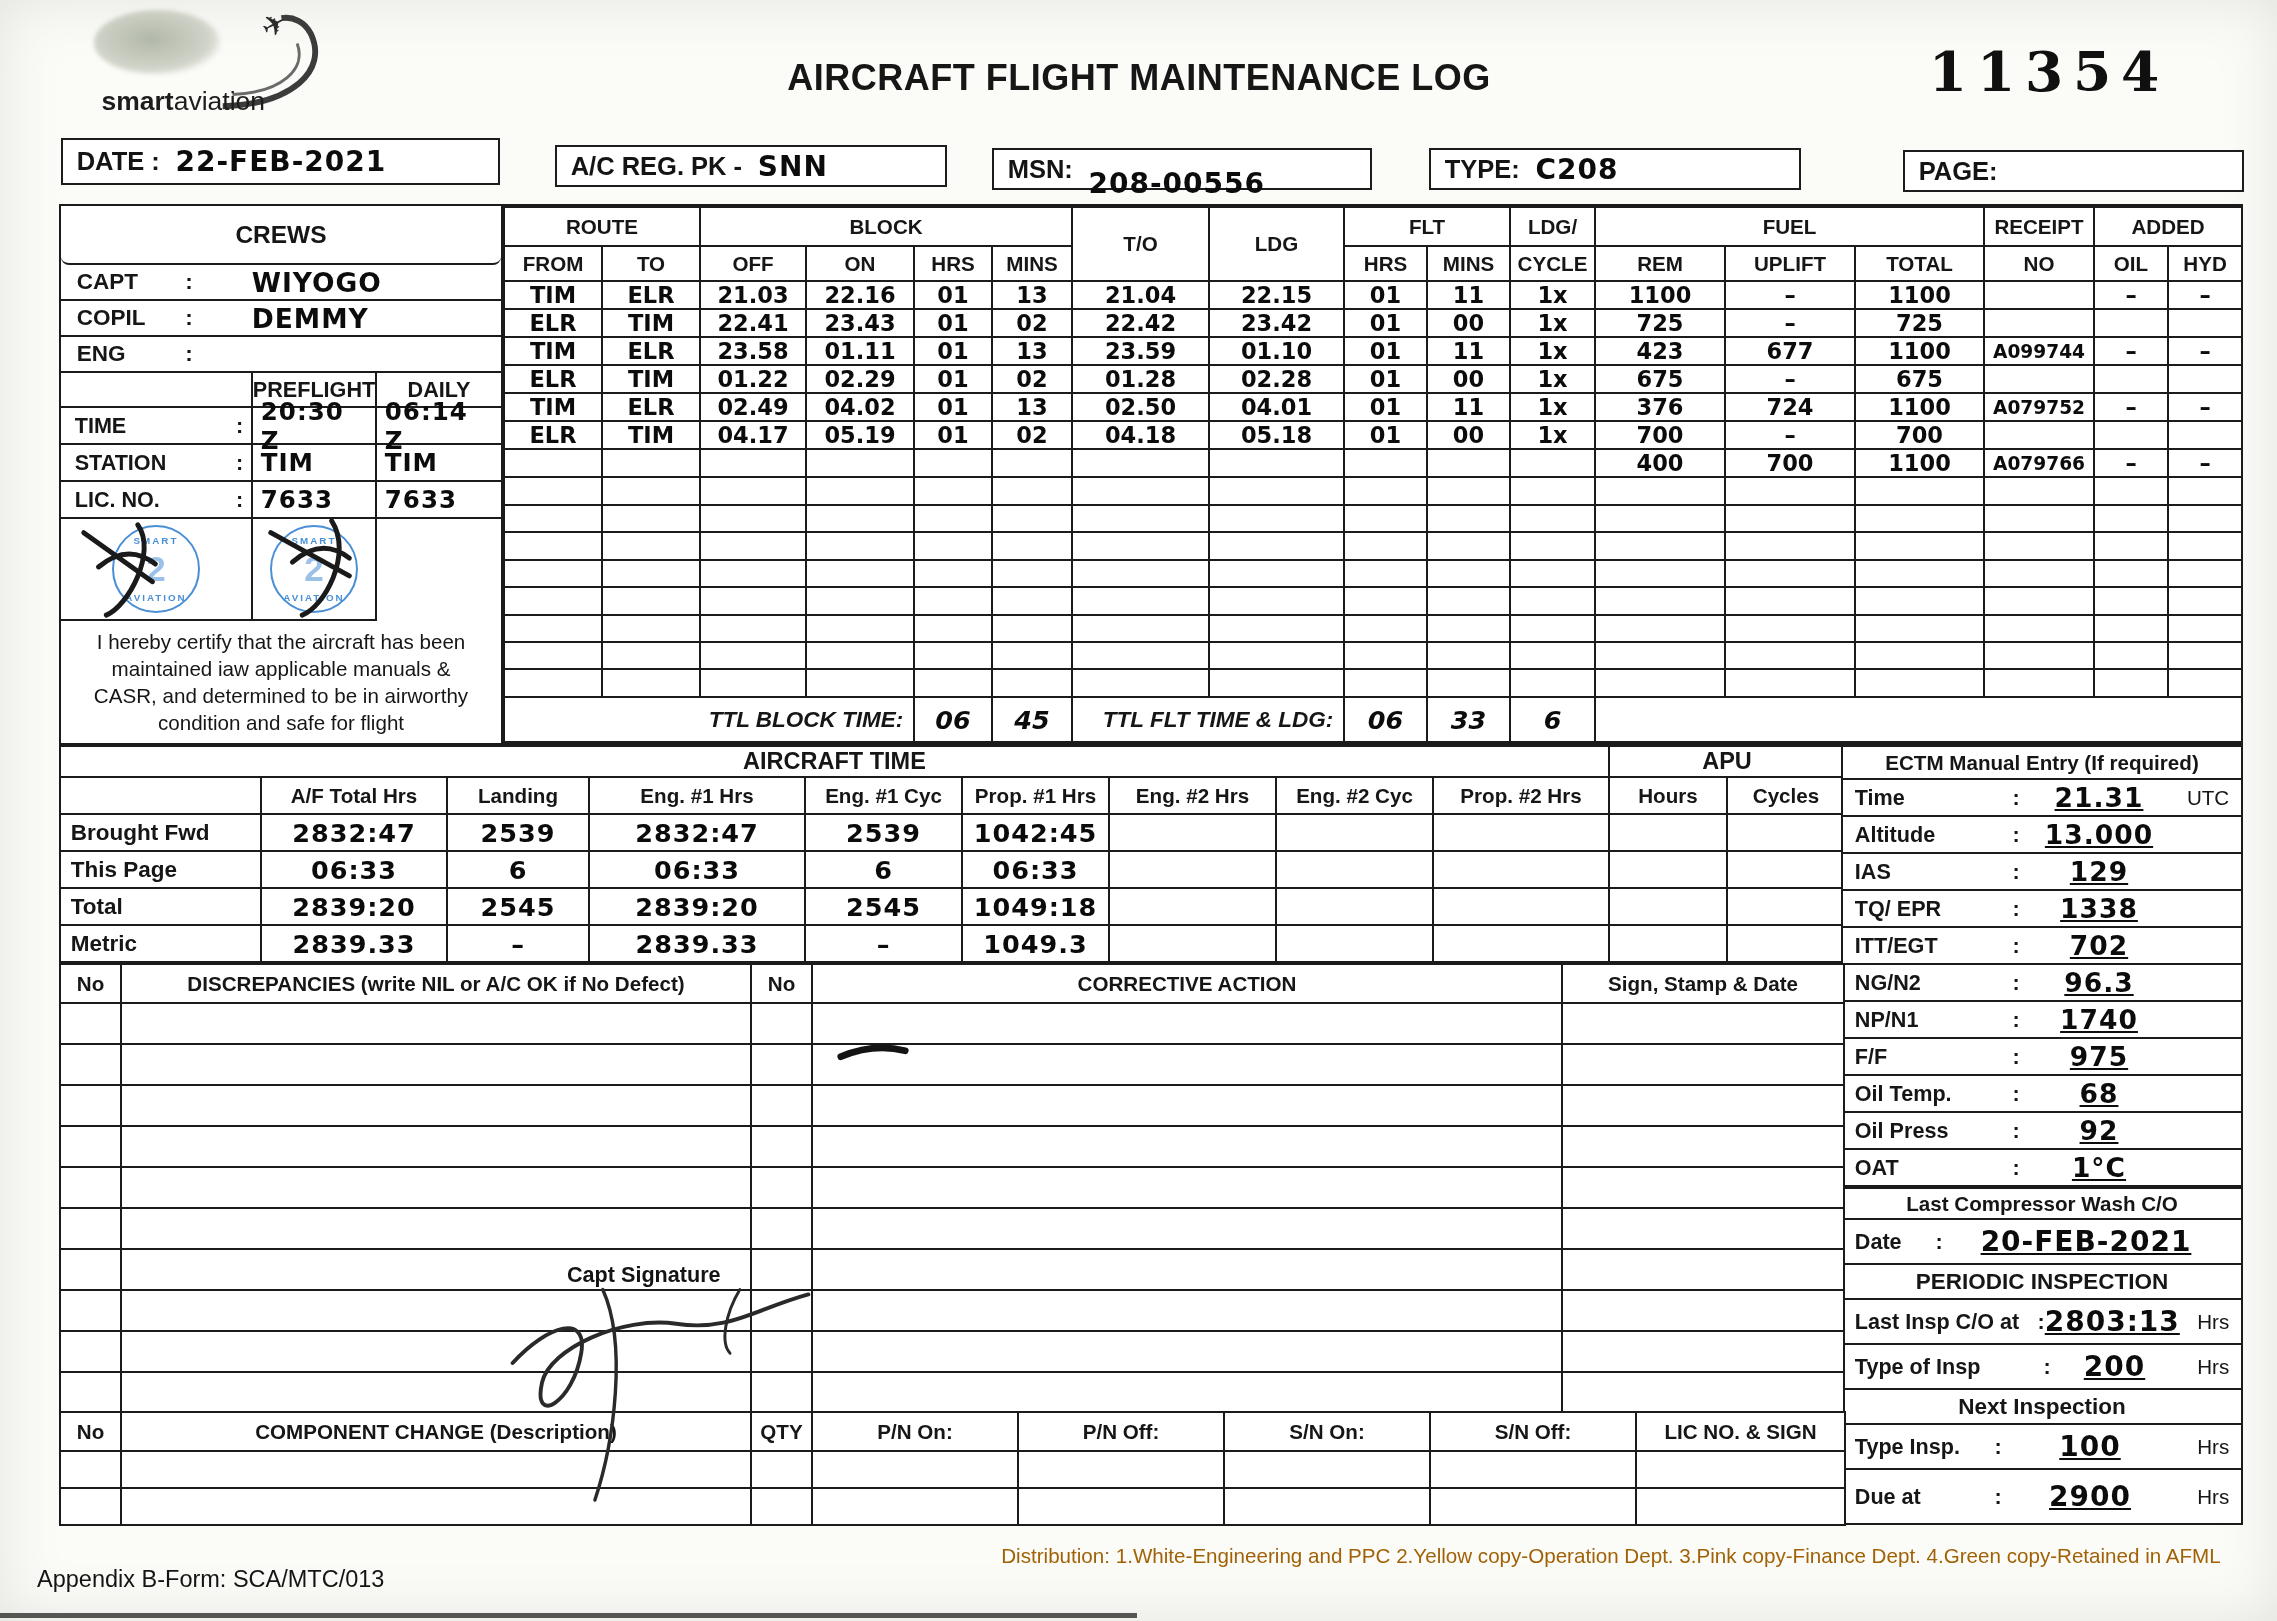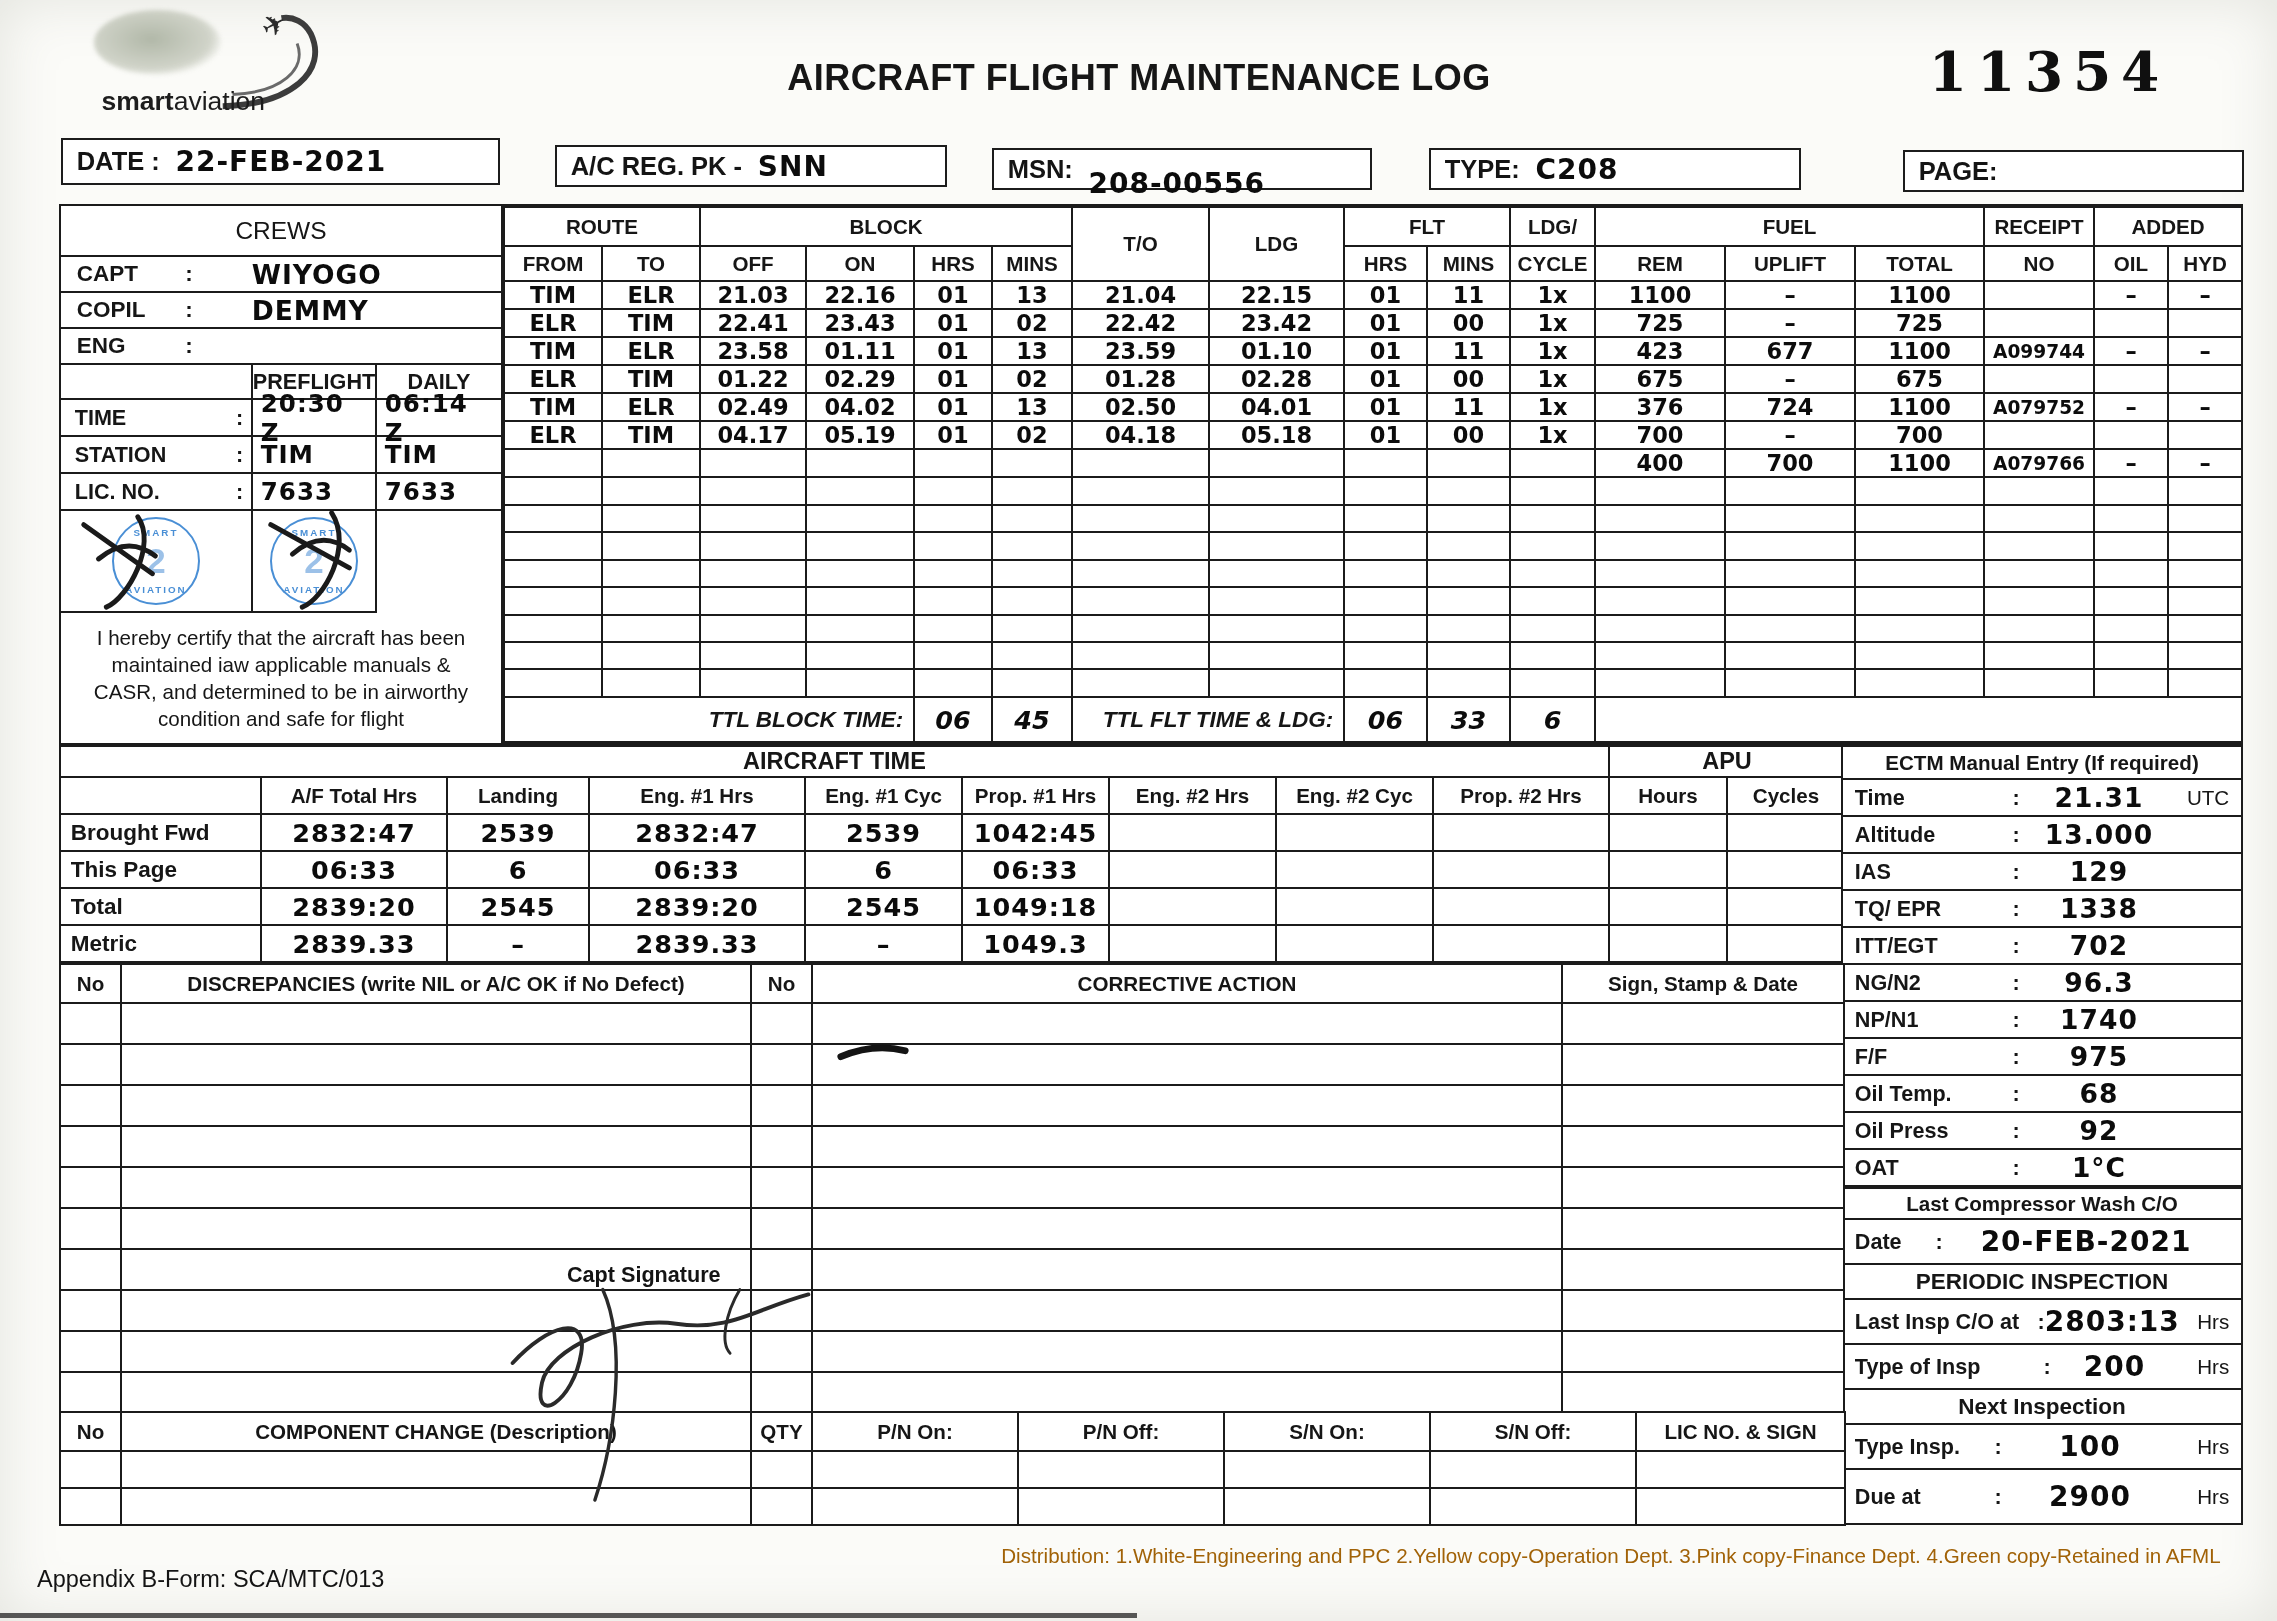--- a/index.html
+++ b/index.html
@@ -22,21 +22,21 @@
   .logo .word{position:absolute;left:25.5px;top:76px;font-size:26.5px;color:#1d1d1d;}
   .logo .word b{font-weight:800;}
   
   table{border-collapse:collapse;table-layout:fixed;background:#fff;}
   th,td{border:2px solid #1b1b1b;padding:0 3.9px;overflow:hidden;box-sizing:border-box;}
   th{font-size:20.6px;font-weight:600;}
   
   .main-wrap{position:absolute;left:59px;top:204px;width:2184px;height:541px;border:2.9px solid #1b1b1b;display:flex;background:#fff;box-sizing:border-box;}
   .crews{width:443px;border-right:2px solid #1b1b1b;display:flex;flex-direction:column;box-sizing:border-box;}
   .crews .trow{border-bottom:2px solid #1b1b1b;display:flex;align-items:center;box-sizing:border-box;}
-  .crews-title{height:51px;justify-content:center;font-size:24.5px;font-weight:400;}
+  .crews-title{height:59px;justify-content:center;font-size:24.5px;font-weight:700;border-radius:8px;}
   .crew-line{height:36px;padding:0 0 0 15.7px;}
   .crew-line .lab{width:116px;display:flex;justify-content:space-between;font-size:22.5px;font-weight:600;}
   .crew-line .lab::after{content:":";}
   .crew-line .hw{margin-left:59px;font-size:26.5px;}
   .subgrid{display:grid;grid-template-columns:192px 124px 124px;}
   .subgrid>div{border-bottom:2px solid #1b1b1b;border-right:2px solid #1b1b1b;display:flex;align-items:center;box-sizing:border-box;padding:0 7.8px;}
   .subgrid>div:nth-child(3n){border-right:none;}
   .sg-h{height:35px;justify-content:center;font-size:21.6px;font-weight:600;}
   .sg-r{height:37px;font-size:21.6px;font-weight:600;}
   .sg-r.lab{display:flex;justify-content:space-between;padding-left:13.7px;}
@@ -73,21 +73,21 @@
   .ectm{position:absolute;left:1841px;top:745px;width:402px;height:780px;border:2.9px solid #1b1b1b;background:#fff;display:flex;flex-direction:column;box-sizing:border-box;}
   .ectm .band{border-bottom:2px solid #1b1b1b;display:flex;align-items:center;justify-content:center;font-size:20.6px;font-weight:600;box-sizing:border-box;}
   .ectm .b1{height:33px;}
   .ectm .b2{height:35px;font-size:22.5px;}
   .ectm .row{border-bottom:2px solid #1b1b1b;display:flex;align-items:center;padding:0 11.8px;box-sizing:border-box;}
   .ectm .row:last-child{border-bottom:none;}
   .er{height:37px;}
   .edr{height:45px;}
   .ectm .elab{width:165px;display:flex;justify-content:space-between;font-size:21.6px;font-weight:600;}
   .ectm .elab::after{content:":";}
-  .ectm .eval{flex:1;text-align:center;font-size:26.5px;}
+  .ectm .eval{flex:1;text-align:center;font-size:26.5px;text-decoration:underline;}
   .ectm .eunit{width:51px;font-size:20.6px;font-weight:400;text-align:right;}
   
   .dt-wrap{position:absolute;left:59px;top:963px;}
   .dt thead tr{height:39px;}
   .dt tbody tr{height:41px;}
   .ct-wrap{position:absolute;left:59px;top:1411px;}
   .ct thead tr{height:39px;}
   .ct tbody tr{height:37px;}
   
   .dist{position:absolute;left:980px;top:1544px;width:1262px;text-align:center;font-size:20.6px;color:#a16207;}

